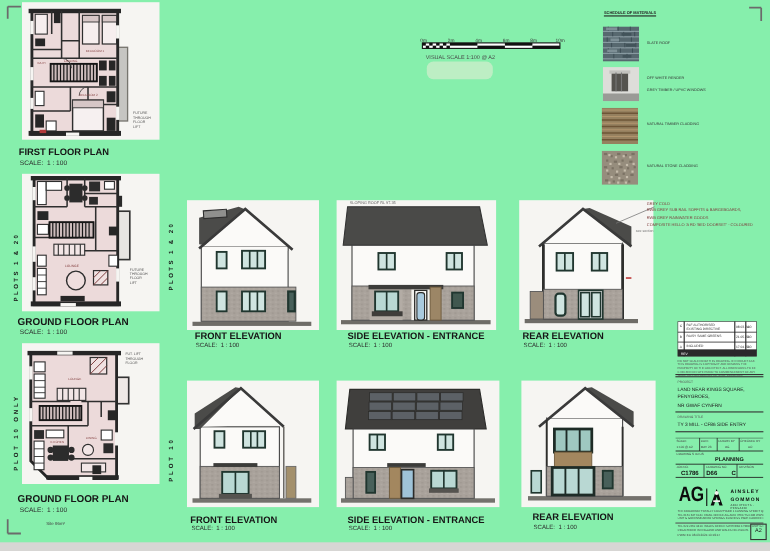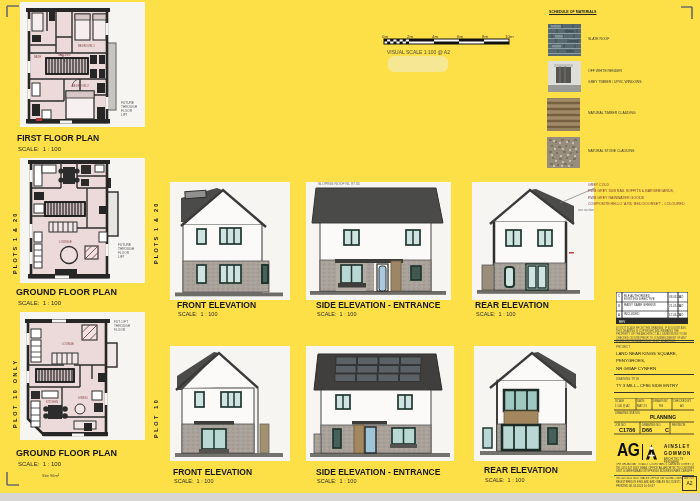--- a/index.html
+++ b/index.html
@@ -1,18 +1,18 @@
 <!DOCTYPE html>
 <html><head>
 <meta charset="utf-8">
 <style>
   html,body{margin:0;padding:0;}
   body{width:700px;height:501px;overflow:hidden;font-family:"Liberation Sans",sans-serif;background:#f2f1ed;}
   .abs{position:absolute;}
-  #sheet{position:relative;width:700px;height:501px;background:#fde047;}
+  #sheet{position:relative;width:700px;height:501px;background:#86efac;}
   .lbl{font-weight:bold;color:#161616;}
   .scl{color:#2a2a2a;}
 </style>
 </head>
 <body>
 <div id="sheet">
 
 <div class="abs" style="left:20px;top:2px;width:125px;height:125px;background:#f6f5f2;"></div>
 <div class="abs" style="left:20px;top:158px;width:125px;height:125px;background:#f6f5f2;"></div>
 <div class="abs" style="left:20px;top:312px;width:125px;height:128px;background:#f6f5f2;"></div>

